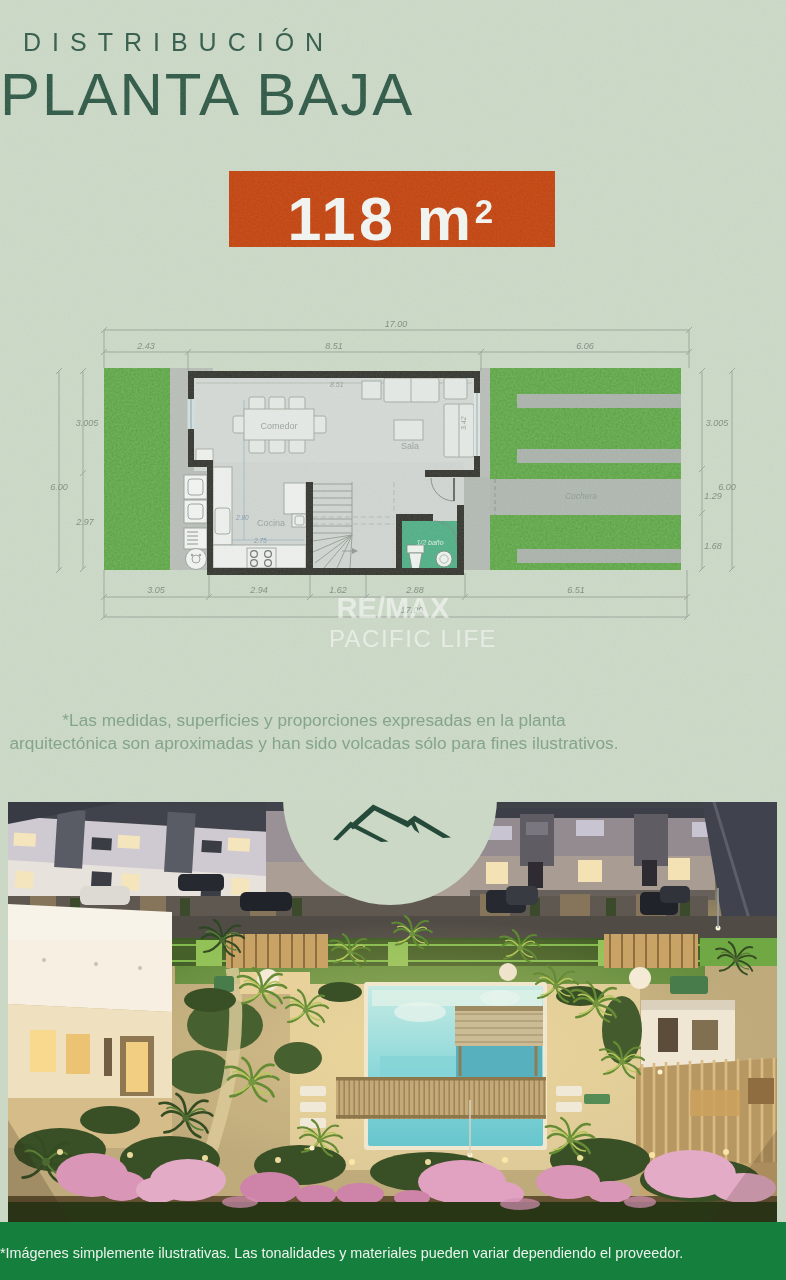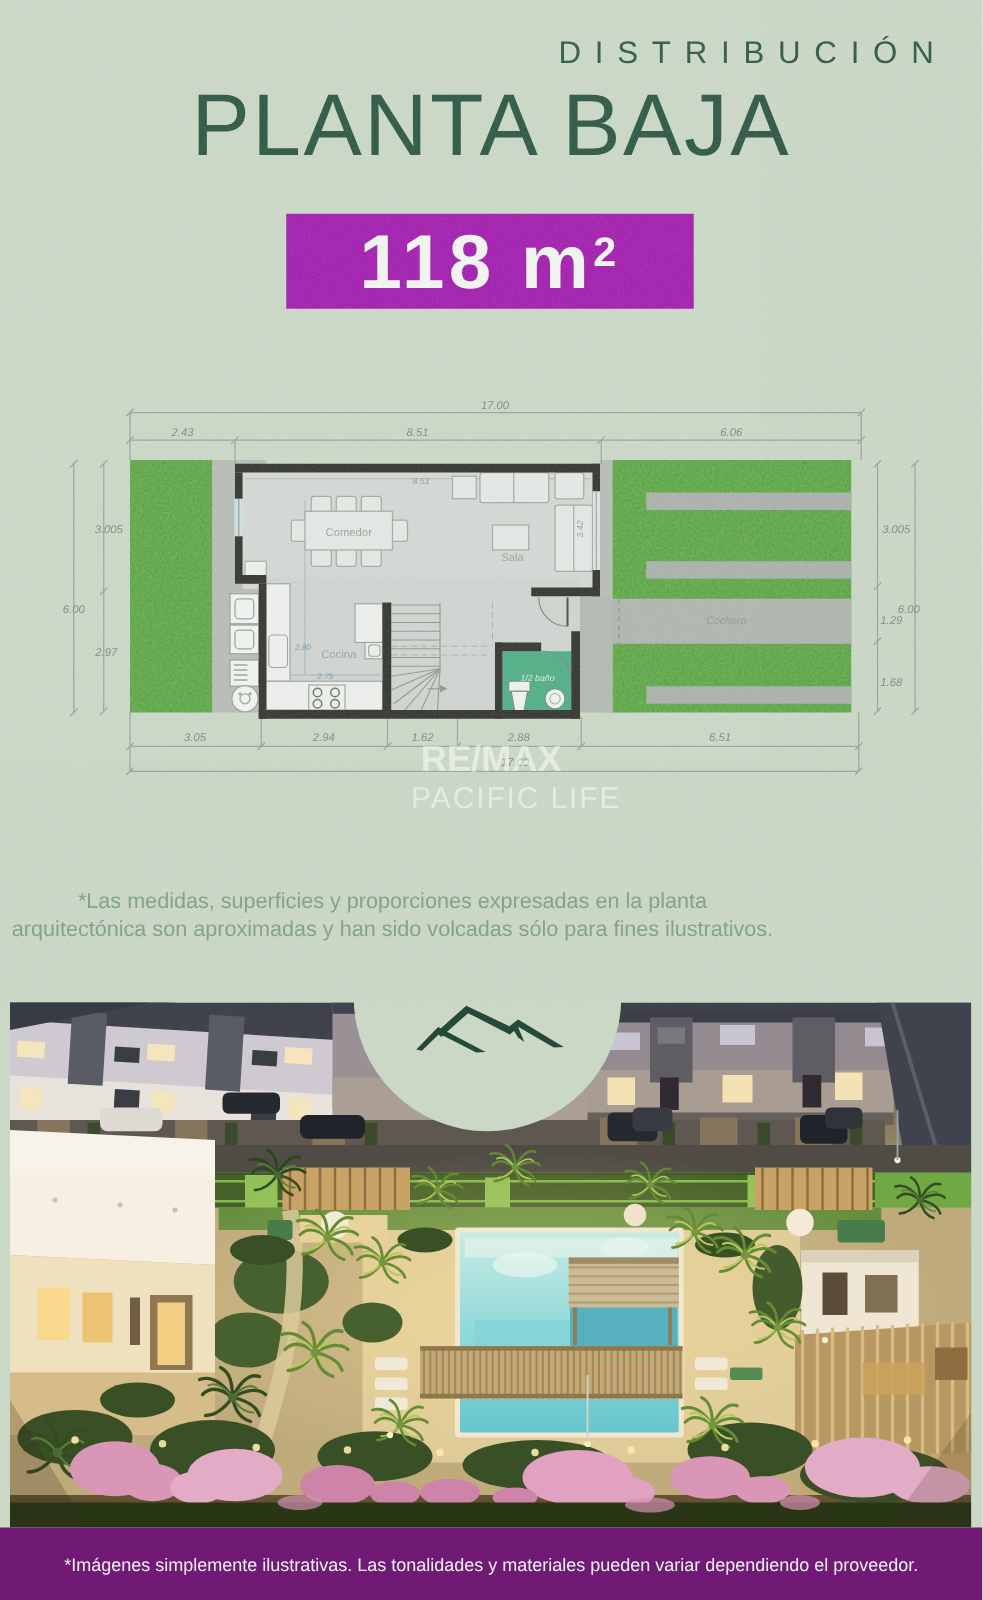--- a/index.html
+++ b/index.html
@@ -1,33 +1,33 @@
 <!DOCTYPE html>
 <html><head>
 <meta charset="utf-8">
 <style>
   html,body{margin:0;padding:0;}
   .page{position:relative;width:786px;height:1280px;overflow:hidden;
         background:#cbd8c6;font-family:"Liberation Sans",sans-serif;}
-  .kicker{position:absolute;top:28px;left:0;width:758px;text-align:right;
+  .kicker{position:absolute;top:28px;left:12px;width:758px;text-align:left;
         color:#2f5847;font-size:25px;font-weight:400;letter-spacing:11px;text-indent:11px;}
-  .title{position:absolute;top:60px;left:0;width:786px;text-align:center;
-        color:#2c5644;font-size:70px;font-weight:400;letter-spacing:2px;}
+  .title{position:absolute;top:60px;left:0;width:786px;text-align:left;
+        color:#2c5644;font-size:60px;font-weight:400;letter-spacing:2px;}
   .badge{position:absolute;top:171px;left:229px;width:326px;height:76px;
-        background:#a21caf;color:#f2f5f1;text-align:center;font-size:61px;
-        font-weight:700;line-height:62px;letter-spacing:3.5px;}
+        background:#c2410c;color:#f2f5f1;text-align:center;font-size:61px;
+        font-weight:700;line-height:81px;letter-spacing:3.5px;}
   .badge sup{font-size:33px;vertical-align:17px;}
   .wm{position:absolute;top:589px;left:0;width:786px;text-align:center;
         color:rgba(255,255,255,0.55);z-index:5;}
   .wm1{font-size:29px;font-weight:700;letter-spacing:0px;line-height:38px;}
   .wm2{font-size:24px;font-weight:400;letter-spacing:1.5px;line-height:23px;padding-left:40px;}
   .disc{position:absolute;top:709px;left:0;width:628px;text-align:center;
         color:#7fa087;font-size:17.3px;line-height:22.5px;}
   .footer{position:absolute;top:1222px;left:0;width:786px;height:58px;
-        background:#701a75;color:#eef2ee;font-size:14.4px;text-align:center;
+        background:#15803d;color:#eef2ee;font-size:14.4px;text-align:left;
         line-height:62px;}
   .plan{position:absolute;top:315px;left:0;}
   .photo{position:absolute;top:802px;left:8px;}
   .notch{position:absolute;top:780px;left:250px;}
 </style>
 </head>
 <body>
 <div class="page">
 
   <div class="kicker">DISTRIBUCIÓN</div>

